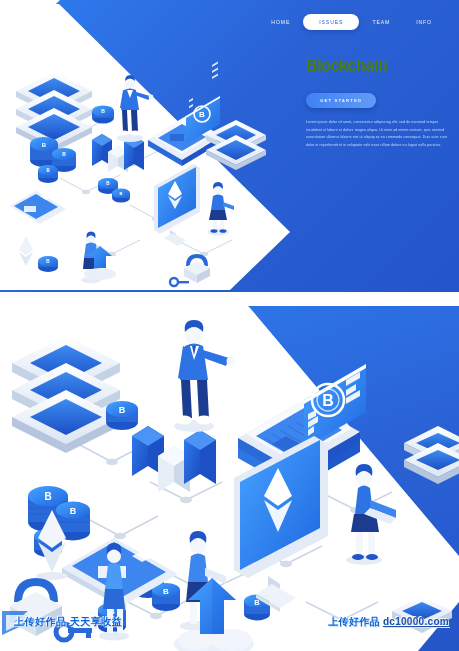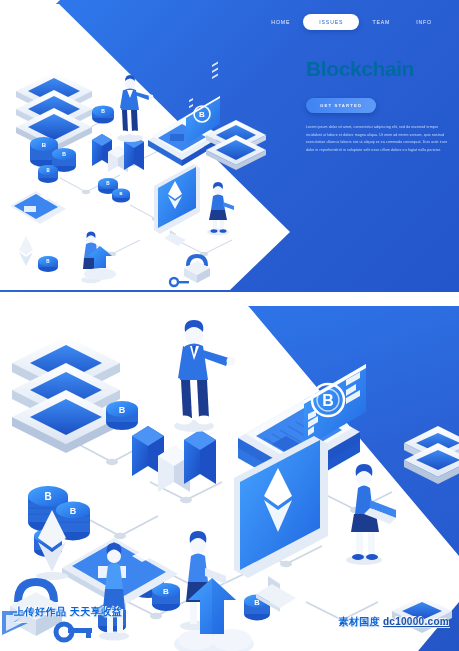--- a/index.html
+++ b/index.html
@@ -18,40 +18,40 @@
   .hero-white-bottom{position:absolute;left:0;bottom:0;width:459px;height:10px;background:#ffffff;}
 
   
   .nav{position:absolute;right:14px;top:14px;display:flex;align-items:center;gap:0px;z-index:40;}
   .nav-item{font-size:5.2px;letter-spacing:.85px;color:#eaf1ff;padding:5px 13px;border-radius:11px;
      white-space:nowrap;font-weight:500;}
   .nav-item.active{background:#ffffff;color:#2a62d6;box-shadow:0 2px 5px rgba(10,40,110,.28);padding:5px 16px;}
 
   
   .hero-copy{position:absolute;left:306px;top:58px;width:146px;z-index:30;}
-  .hero-title{font-size:21px;font-weight:bold;color:#0369a1;letter-spacing:-.4px;line-height:1;margin:0 0 14px 0;}
+  .hero-title{font-size:16px;font-weight:bold;color:#4d7c0f;letter-spacing:-.4px;line-height:1;margin:0 0 14px 0;}
   .cta{display:inline-block;background:linear-gradient(90deg,#3f82f2,#5f9bf7);color:#eaf2ff;font-size:4.3px;
      letter-spacing:1.1px;padding:5px 14px;border-radius:9px;font-weight:bold;box-shadow:0 2px 5px rgba(8,32,95,.3);}
   .hero-body{margin-top:11px;font-size:3.5px;line-height:2.2;color:#cfdffb;letter-spacing:.12px;}
 
   
   .lower{position:absolute;left:0;top:306px;width:459px;height:345px;overflow:hidden;background:#ffffff;}
   .lower-blue{position:absolute;right:0;top:0;width:459px;height:345px;
      background:linear-gradient(160deg,#2f7df0 0%,#2a62d6 55%,#2255c9 100%);
      clip-path:polygon(248px 0, 459px 0, 459px 250px, 459px 250px, 250px 2px);}
   .lower-blue-tri{position:absolute;right:0;bottom:0;width:459px;height:345px;
      background:linear-gradient(135deg,#3a79e8,#2455c6);
      clip-path:polygon(418px 345px, 459px 296px, 459px 345px);}
 
   
   .art{position:absolute;inset:0;pointer-events:none;}
 
   
   .wm{position:absolute;z-index:60;font-weight:bold;white-space:nowrap;}
-  .wm-left{left:14px;bottom:32px;font-size:10px;color:#0a64d8;
+  .wm-left{left:14px;bottom:22px;font-size:10px;color:#0a64d8;
      text-shadow:0 0 1px #fff,1px 1px 0 #cfe1fb,-1px -1px 0 #ffffff;letter-spacing:.5px;}
   .wm-right{right:10px;bottom:22px;font-size:10px;color:#0a64d8;
      text-shadow:0 0 1px #fff,1px 1px 0 #cfe1fb,-1px -1px 0 #ffffff;letter-spacing:.3px;}
   .wm-right .dom{color:#1e4fa8;text-decoration:underline;}
   .wm-badge{position:absolute;left:-2px;bottom:10px;width:58px;height:34px;z-index:59;opacity:.85;}
 </style>
 </head>
 <body>
 
 <div class="page">
@@ -580,18 +580,18 @@
       </g>
     </svg>
 
     <svg class="wm-badge" viewBox="0 0 58 34">
       <polygon points="4,4 30,4 16,16 30,16 4,28" fill="#1f6fe0" opacity=".9"></polygon>
       <polygon points="8,8 26,8 16,15 26,15 8,24" fill="#ffffff" opacity=".8"></polygon>
     </svg>
 
     <div class="wm wm-left">上传好作品 天天享收益</div>
     <div class="wm wm-right">
-      <span>素材国度</span>
+      <span>上传好作品</span>
       <span class="dom">dc10000.com</span>
     </div>
   </div>
 
 </div>
 
 </body></html>

